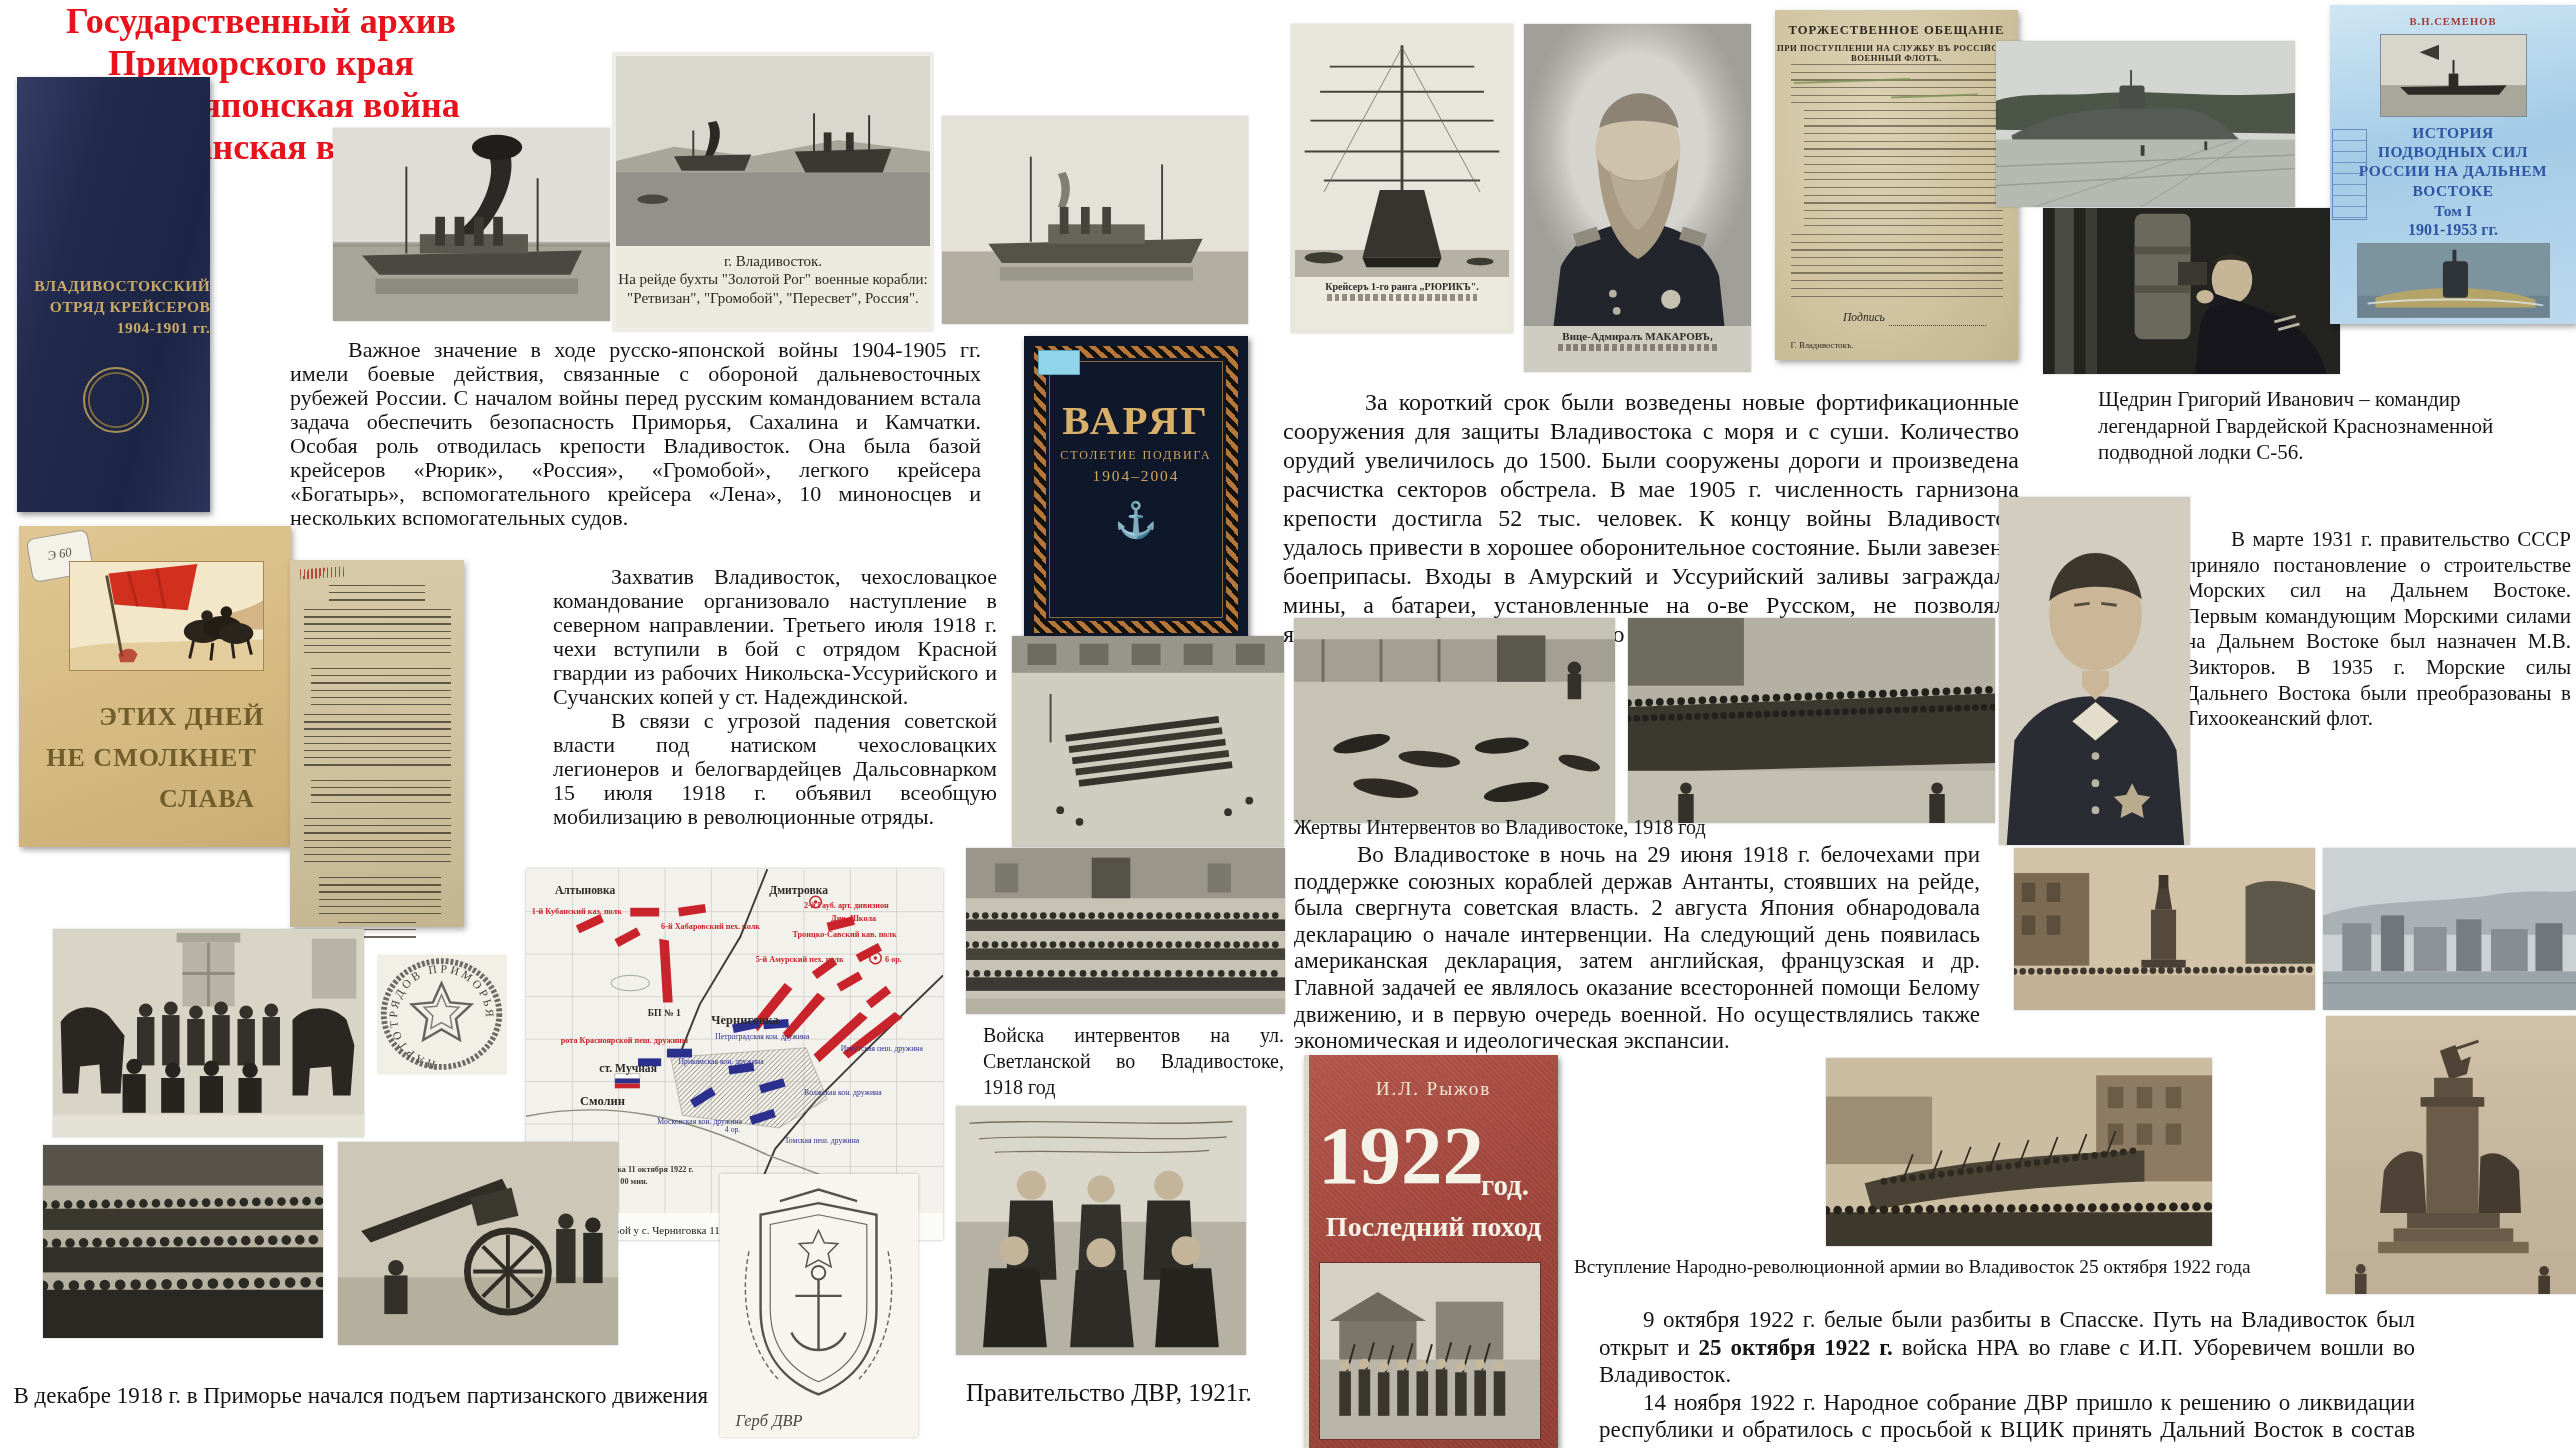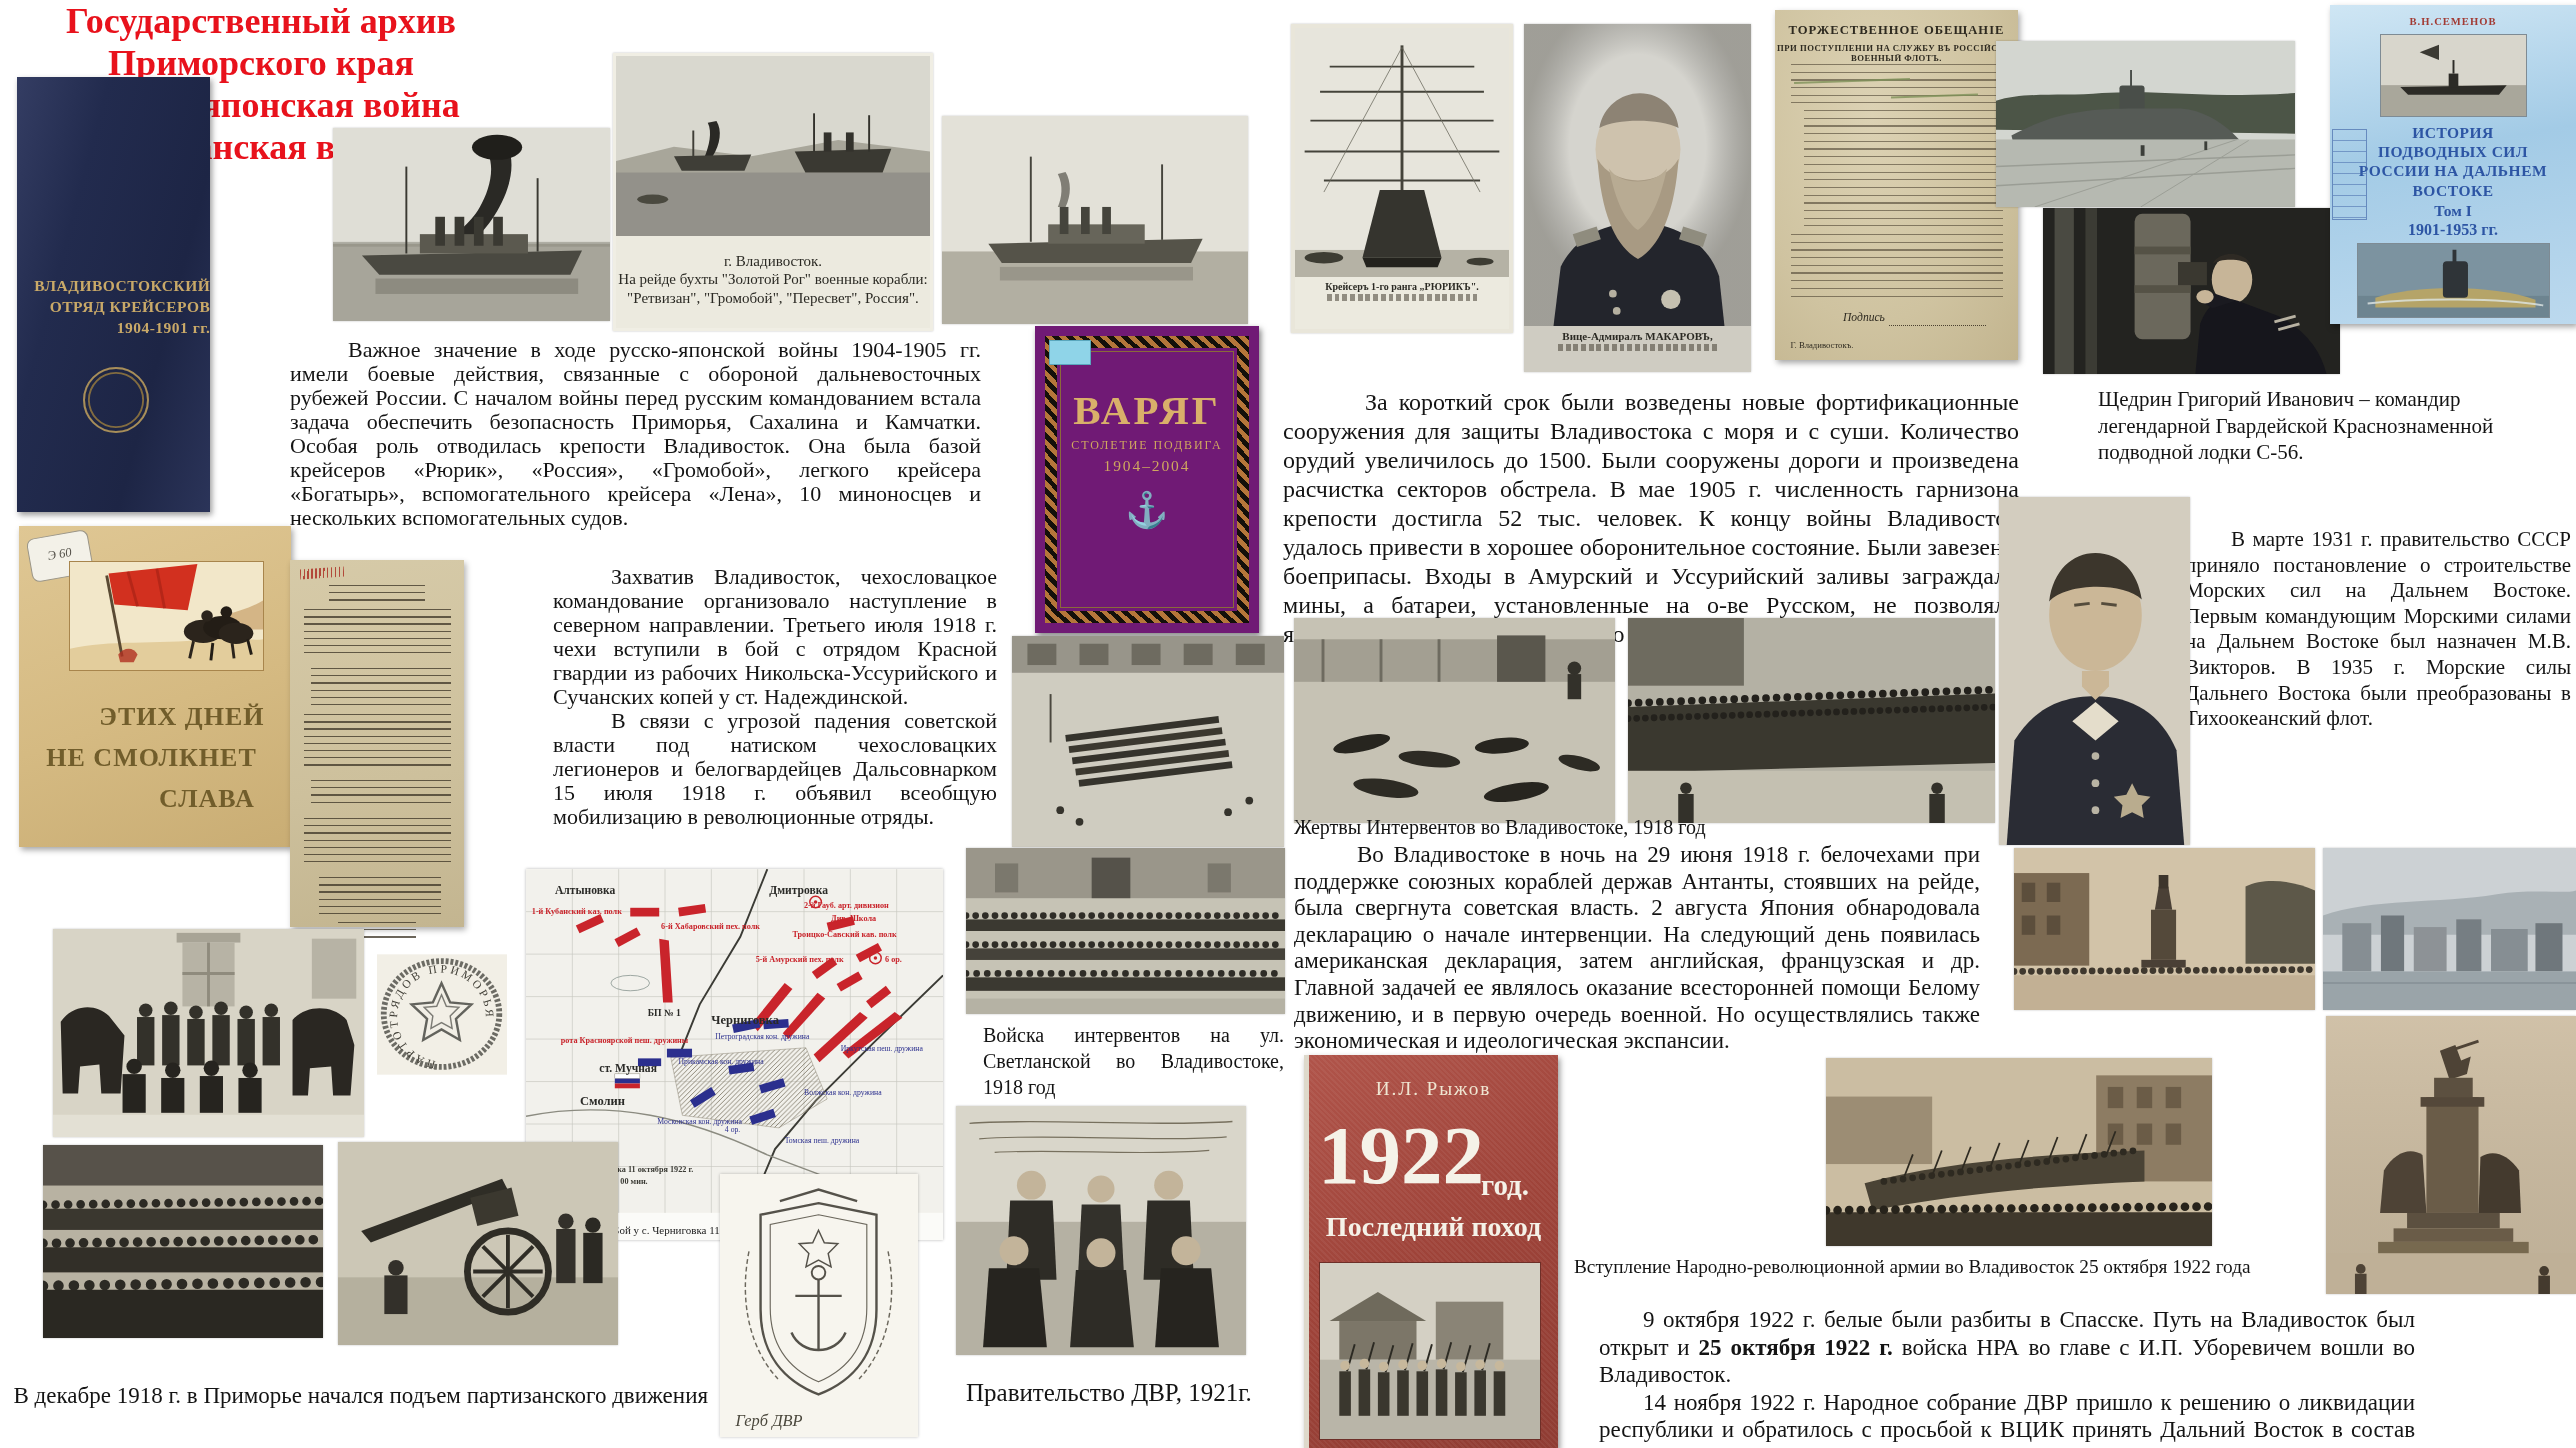--- a/index.html
+++ b/index.html
@@ -15,22 +15,22 @@
          font-weight:bold;font-size:36px;line-height:42px;font-family:"Liberation Serif",serif;}
   
   .book-cruisers{position:absolute;left:17.4px;top:77px;width:193px;height:435px;
      background:linear-gradient(105deg,#343d63 0%,#222b4e 30%,#1d2545 70%,#2b3459 100%);
      box-shadow:1.9px 2.9px 5.8px rgba(0,0,0,.4);}
   .book-cruisers .t{position:absolute;top:198px;left:0;width:100%;text-align:right;
      color:#c9a968;font-weight:bold;font-size:15.5px;line-height:21px;letter-spacing:0.5px;}
   .book-cruisers .emblem{position:absolute;left:66px;top:290px;width:62px;height:62px;border-radius:50%;
      border:2.9px solid #b79a5c;box-shadow:inset 0 0 0 2.9px #1d2545, inset 0 0 0 4.8px #8d7440;opacity:.9;}
   
-  .book-varyag{position:absolute;left:1024px;top:326px;width:224px;height:307px;background:#701a75;
-     box-shadow:1.9px 2.9px 5.8px rgba(0,0,0,.5);margin-left:11px;}
+  .book-varyag{position:absolute;left:1024px;top:336px;width:224px;height:307px;background:#0f172a;
+     box-shadow:1.9px 2.9px 5.8px rgba(0,0,0,.5);}
   .book-varyag .frame{position:absolute;inset:9.7px;
      border:12.6px solid;border-image:repeating-linear-gradient(45deg,#b5763a 0 4.8px,#14100a 4.8px 9.7px) 13;}
   .book-varyag .inner{position:absolute;inset:25px;border:1px solid #8a6a3a;}
   .bv-title{position:absolute;top:60px;width:100%;text-align:center;color:#d9b06a;font-weight:bold;
      font-size:41px;letter-spacing:2.9px;}
   .bv-sub{position:absolute;top:112px;width:100%;text-align:center;color:#cfa75f;font-size:12px;letter-spacing:1.9px;}
   .bv-years{position:absolute;top:131px;width:100%;text-align:center;color:#cfa75f;font-size:15.5px;letter-spacing:1.9px;}
   .bv-anchor{position:absolute;top:164px;width:100%;text-align:center;color:#c89e54;font-size:35px;}
   .bv-sticker{position:absolute;left:13.5px;top:13.5px;width:42px;height:25px;background:#8fd4e8;
      box-shadow:inset 0 0 0 1px #5aa7bd;}
@@ -157,21 +157,21 @@
       <path d="M95 70 C100 80 96 95 92 105 L100 105 C108 92 110 78 104 68 Z" fill="#2a2925"></path>
       <path d="M60 105 L140 103 L133 120 L68 120 Z" fill="#3f3e37"></path>
       <line x1="80" y1="78" x2="80" y2="106" stroke="#3f3e37" stroke-width="2"></line>
       <path d="M185 100 L285 97 L276 122 L196 122 Z" fill="#3a3932"></path>
       <rect x="215" y="80" width="8" height="20" fill="#33322c"></rect>
       <rect x="238" y="80" width="8" height="20" fill="#33322c"></rect>
       <line x1="205" y1="60" x2="205" y2="100" stroke="#33322c" stroke-width="2"></line>
       <line x1="262" y1="62" x2="262" y2="100" stroke="#33322c" stroke-width="2"></line>
       <ellipse cx="38" cy="150" rx="16" ry="5" fill="#4a493f"></ellipse>
     </svg>
-    <div class="strip" style="height:28%;font-size:15px;line-height:18.4px;padding-top:16px">
+    <div class="strip" style="height:28%;font-size:15px;line-height:18.4px;padding-top:6px">
       <div>г. Владивосток.</div>
       <div>На рейде бухты "Золотой Рог" военные корабли:</div>
       <div>"Ретвизан", "Громобой", "Пересвет", Россия".</div>
     </div>
   </div>
 
   <div class="ph" style="left:942px;top:116px;width:306px;height:208px">
     <svg viewBox="0 0 317 215" preserveAspectRatio="none">
       <rect width="317" height="215" fill="#e3e1d8"></rect>
       <rect y="140" width="317" height="75" fill="#b2afa2"></rect>

